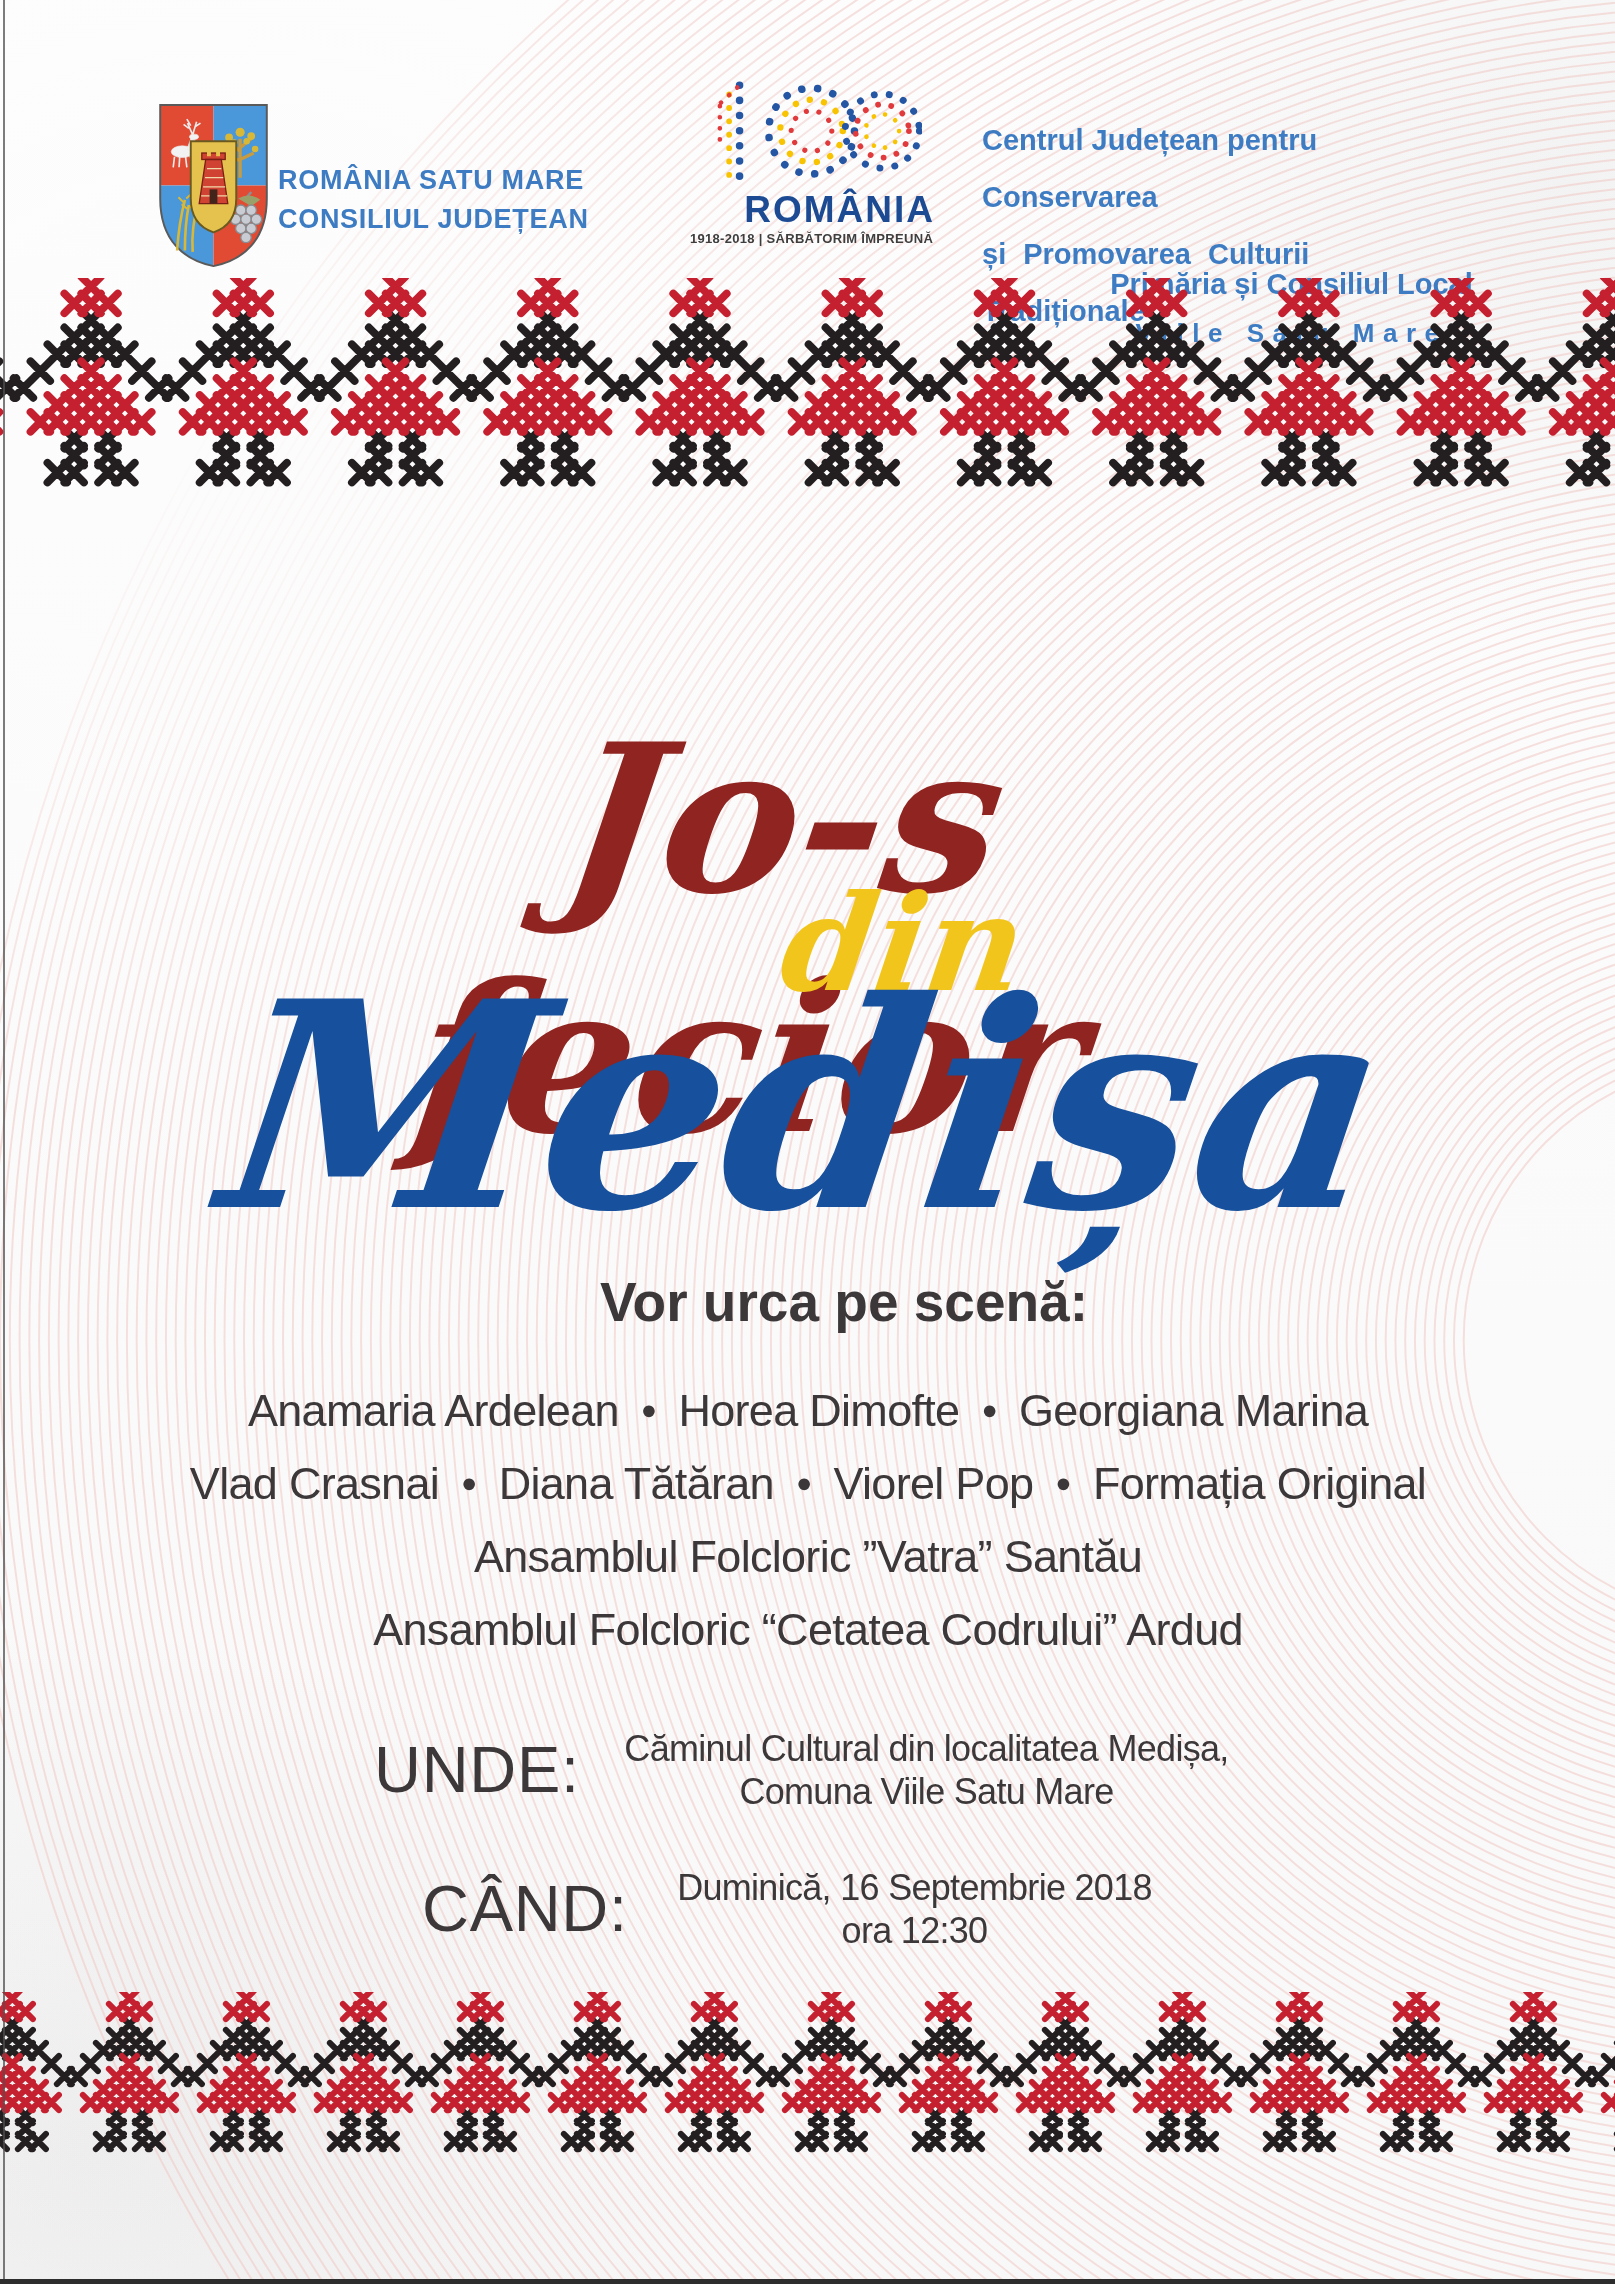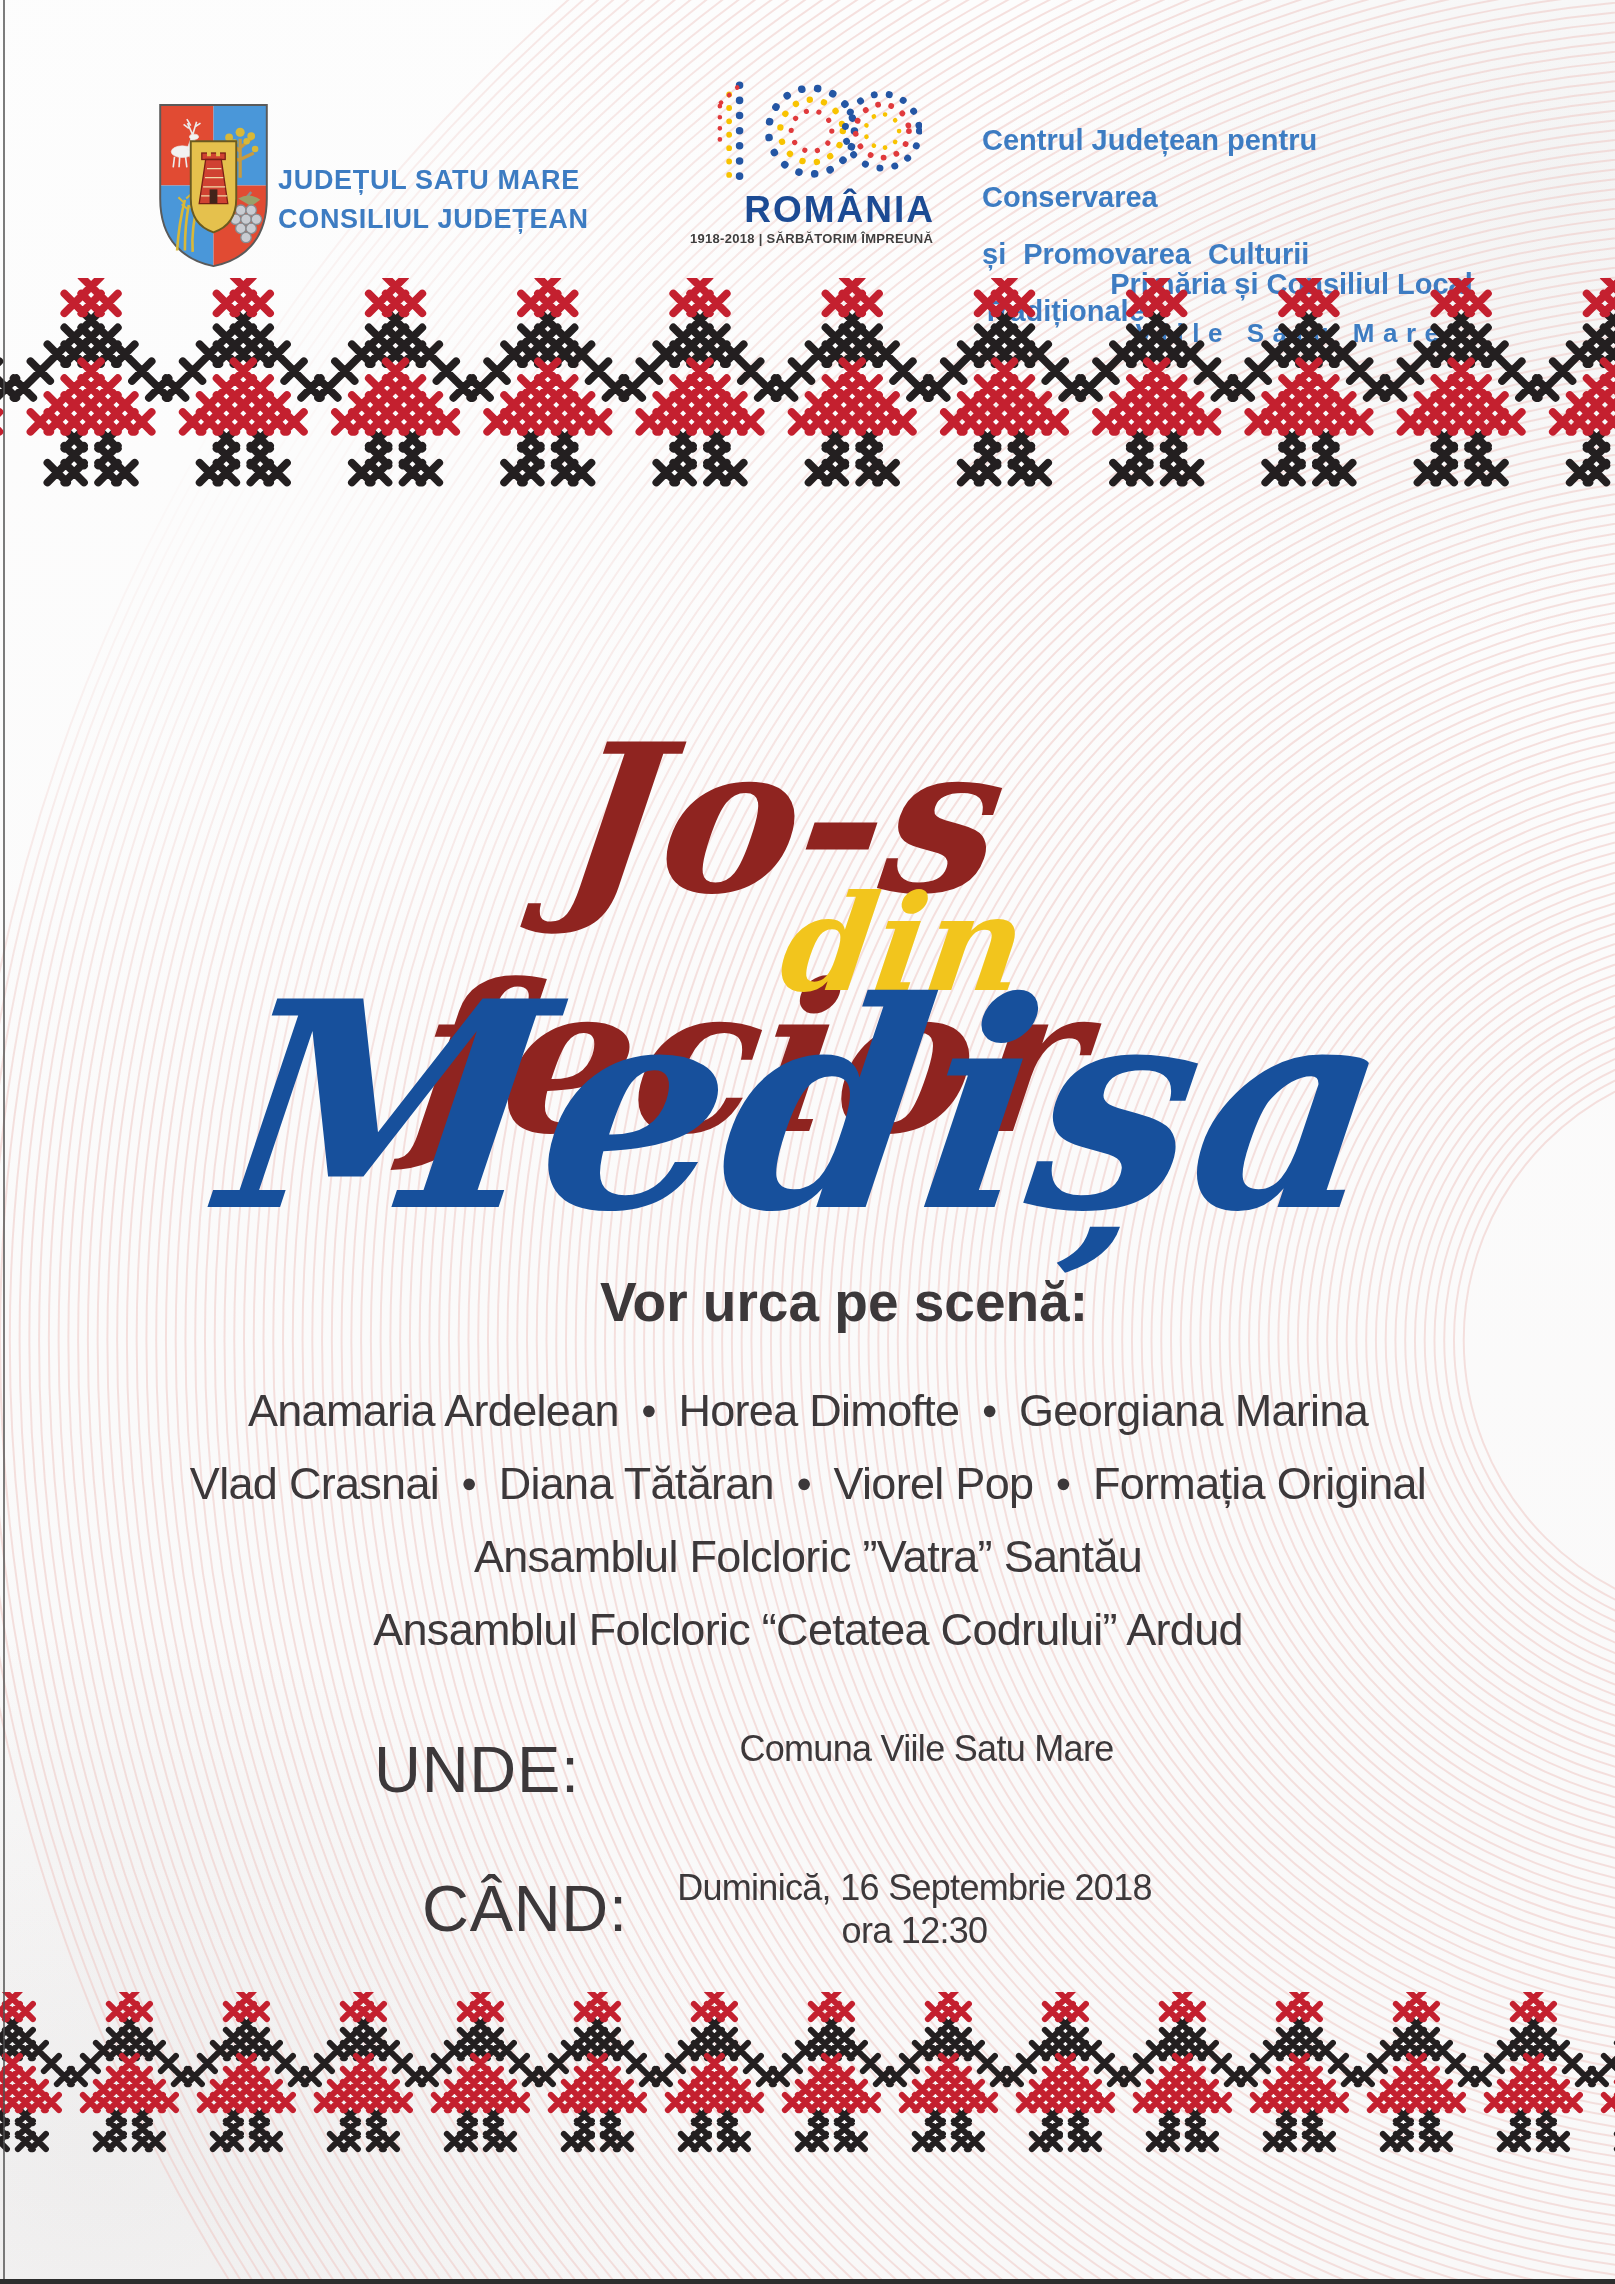--- a/index.html
+++ b/index.html
@@ -277,21 +277,21 @@
       <rect x="72" y="80" width="36" height="10" fill="#d04232" stroke="#7a1f17" stroke-width="2"></rect>
       <rect x="80" y="78" width="6" height="7" fill="#e5c14d"></rect>
         <rect x="94" y="78" width="6" height="7" fill="#e5c14d"></rect>
       <path d="M78,90 L102,90 L112,158 L68,158 Z" fill="#d04232" stroke="#7a1f17" stroke-width="2"></path>
       <path d="M80,104 h22 M77,118 h28 M74,132 h34 M71,146 h40" stroke="#f0d9a8" stroke-width="2" fill="none"></path>
       <rect x="84" y="136" width="12" height="22" fill="#42241a"></rect>
     </g>
   </svg>
 
   <div class="abs content org-blue" id="org-left">
-    <div>JUDEȚUL SATU MARE</div>
+    <div>ROMÂNIA SATU MARE</div>
     <div>CONSILIUL JUDEȚEAN</div>
   </div>
 
   <svg class="abs content" style="left:701px;top:69px;" width="221" height="116" viewBox="0 0 380 200" aria-label="100">
     <g fill="none" stroke-linecap="round">
       <line x1="66" y1="28" x2="66" y2="186" stroke="#2456a4" stroke-width="13" stroke-dasharray="0.1 26"></line>
       <line x1="48" y1="44" x2="48" y2="186" stroke="#f8c300" stroke-width="10" stroke-dasharray="0.1 23"></line>
       <line x1="32" y1="64" x2="32" y2="130" stroke="#e03a3c" stroke-width="8" stroke-dasharray="0.1 19"></line>
       <line x1="34" y1="58" x2="62" y2="32" stroke="#e03a3c" stroke-width="8" stroke-dasharray="0.1 19"></line>
       <circle cx="190" cy="107" r="74" stroke="#2456a4" stroke-width="13" stroke-dasharray="0.1 27.5"></circle>
@@ -330,20 +330,21 @@
   <div class="abs content" id="lineup-heading">Vor urca pe scenă:</div>
   <div class="abs content" id="lineup-rows">
       <div class="lu-row"><span>Anamaria Ardelean</span><span class="bullet">●</span><span>Horea Dimofte</span><span class="bullet">●</span><span>Georgiana Marina</span></div>
       <div class="lu-row"><span>Vlad Crasnai</span><span class="bullet">●</span><span>Diana Tătăran</span><span class="bullet">●</span><span>Viorel Pop</span><span class="bullet">●</span><span>Formația Original</span></div>
       <div class="lu-row"><span>Ansamblul Folcloric ”Vatra” Santău</span></div>
       <div class="lu-row"><span>Ansamblul Folcloric “Cetatea Codrului” Ardud</span></div>
     </div>
 
   <div class="abs content blk-label" id="where-label">UNDE:</div>
   <div class="abs content blk-lines" id="where-lines">
+    <div>Căminul Cultural din localitatea Medișa,</div>
     <div>Comuna Viile Satu Mare</div>
   </div>
   <div class="abs content blk-label" id="when-label">CÂND:</div>
   <div class="abs content blk-lines" id="when-lines">
     <div>Duminică, 16 Septembrie 2018</div>
     <div>ora 12:30</div>
   </div>
 
   <div class="abs" id="edge-left"></div>
   <div class="abs" id="edge-bottom"></div>

